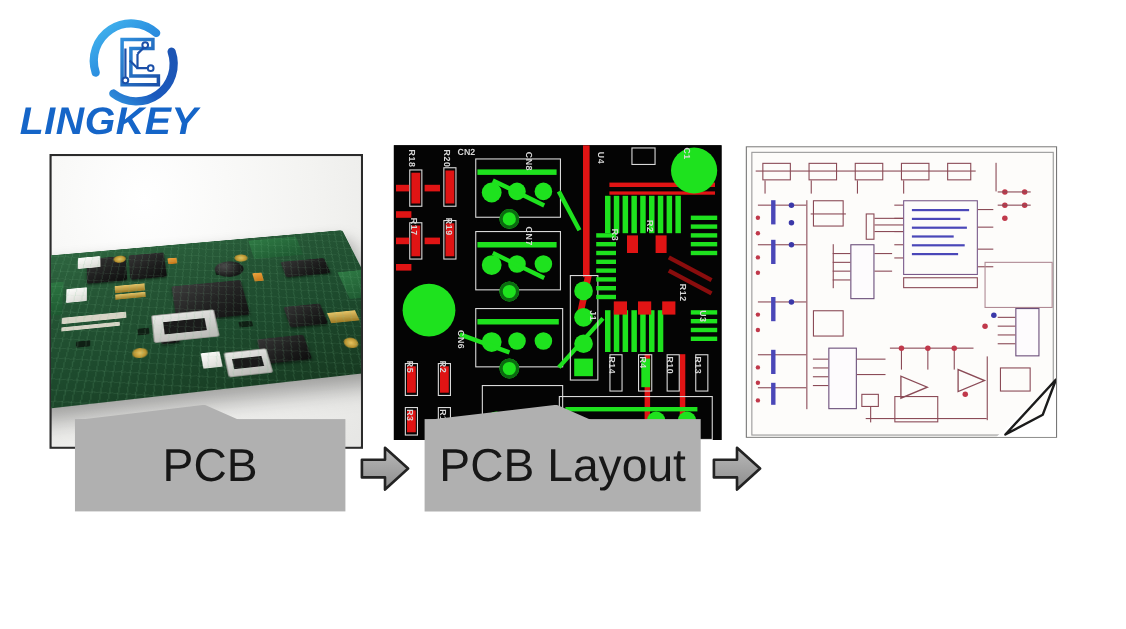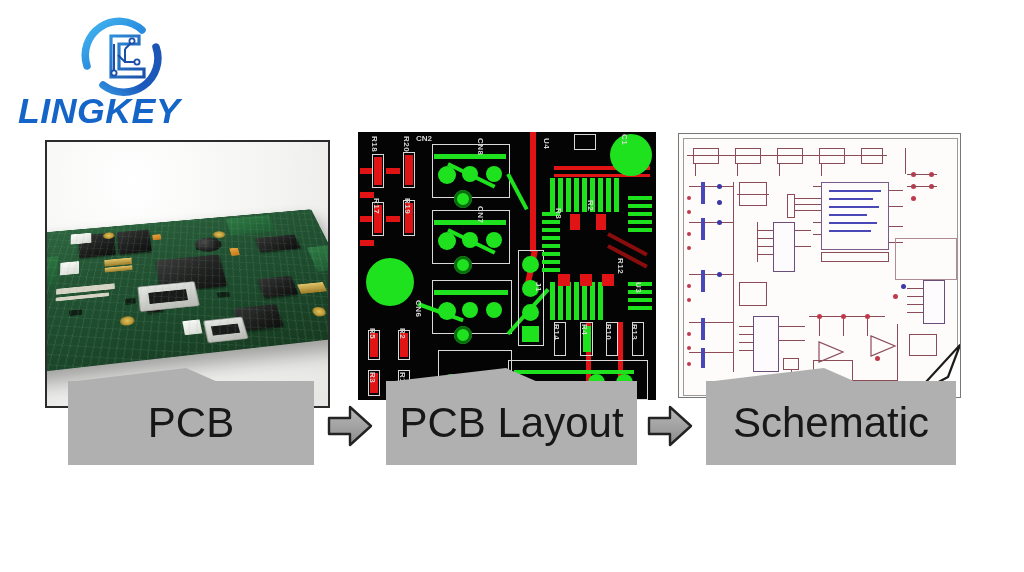--- a/index.html
+++ b/index.html
@@ -712,28 +712,20 @@
 
   <div class="label-plate" id="plate-pcb">
     <div class="notch">
       <svg width="246" height="14" viewBox="0 0 246 14" preserveAspectRatio="none">
         <polygon points="0,14 0,14 118,0 150,14 246,14" fill="#b0b0b0"></polygon>
       </svg>
     </div>
     <span class="label-text">PCB</span>
   </div>
 
-  <div class="label-plate" id="plate-schem">
-    <div class="notch">
-      <svg width="250" height="14" viewBox="0 0 250 14" preserveAspectRatio="none">
-        <polygon points="0,14 0,14 118,0 150,14 250,14" fill="#b0b0b0"></polygon>
-      </svg>
-    </div>
-    <span class="label-text">Schematic</span>
-  </div>
 
   <div class="flow-arrow" id="arrow-1">
     <svg width="48" height="44" viewBox="0 0 48 44" xmlns="http://www.w3.org/2000/svg">
       <defs>
         <linearGradient id="arrFill1" x1="0" y1="0" x2="0" y2="1">
           <stop offset="0%" stop-color="#b9b9b9"></stop>
           <stop offset="50%" stop-color="#a3a3a3"></stop>
           <stop offset="100%" stop-color="#8c8c8c"></stop>
         </linearGradient>
       </defs>

